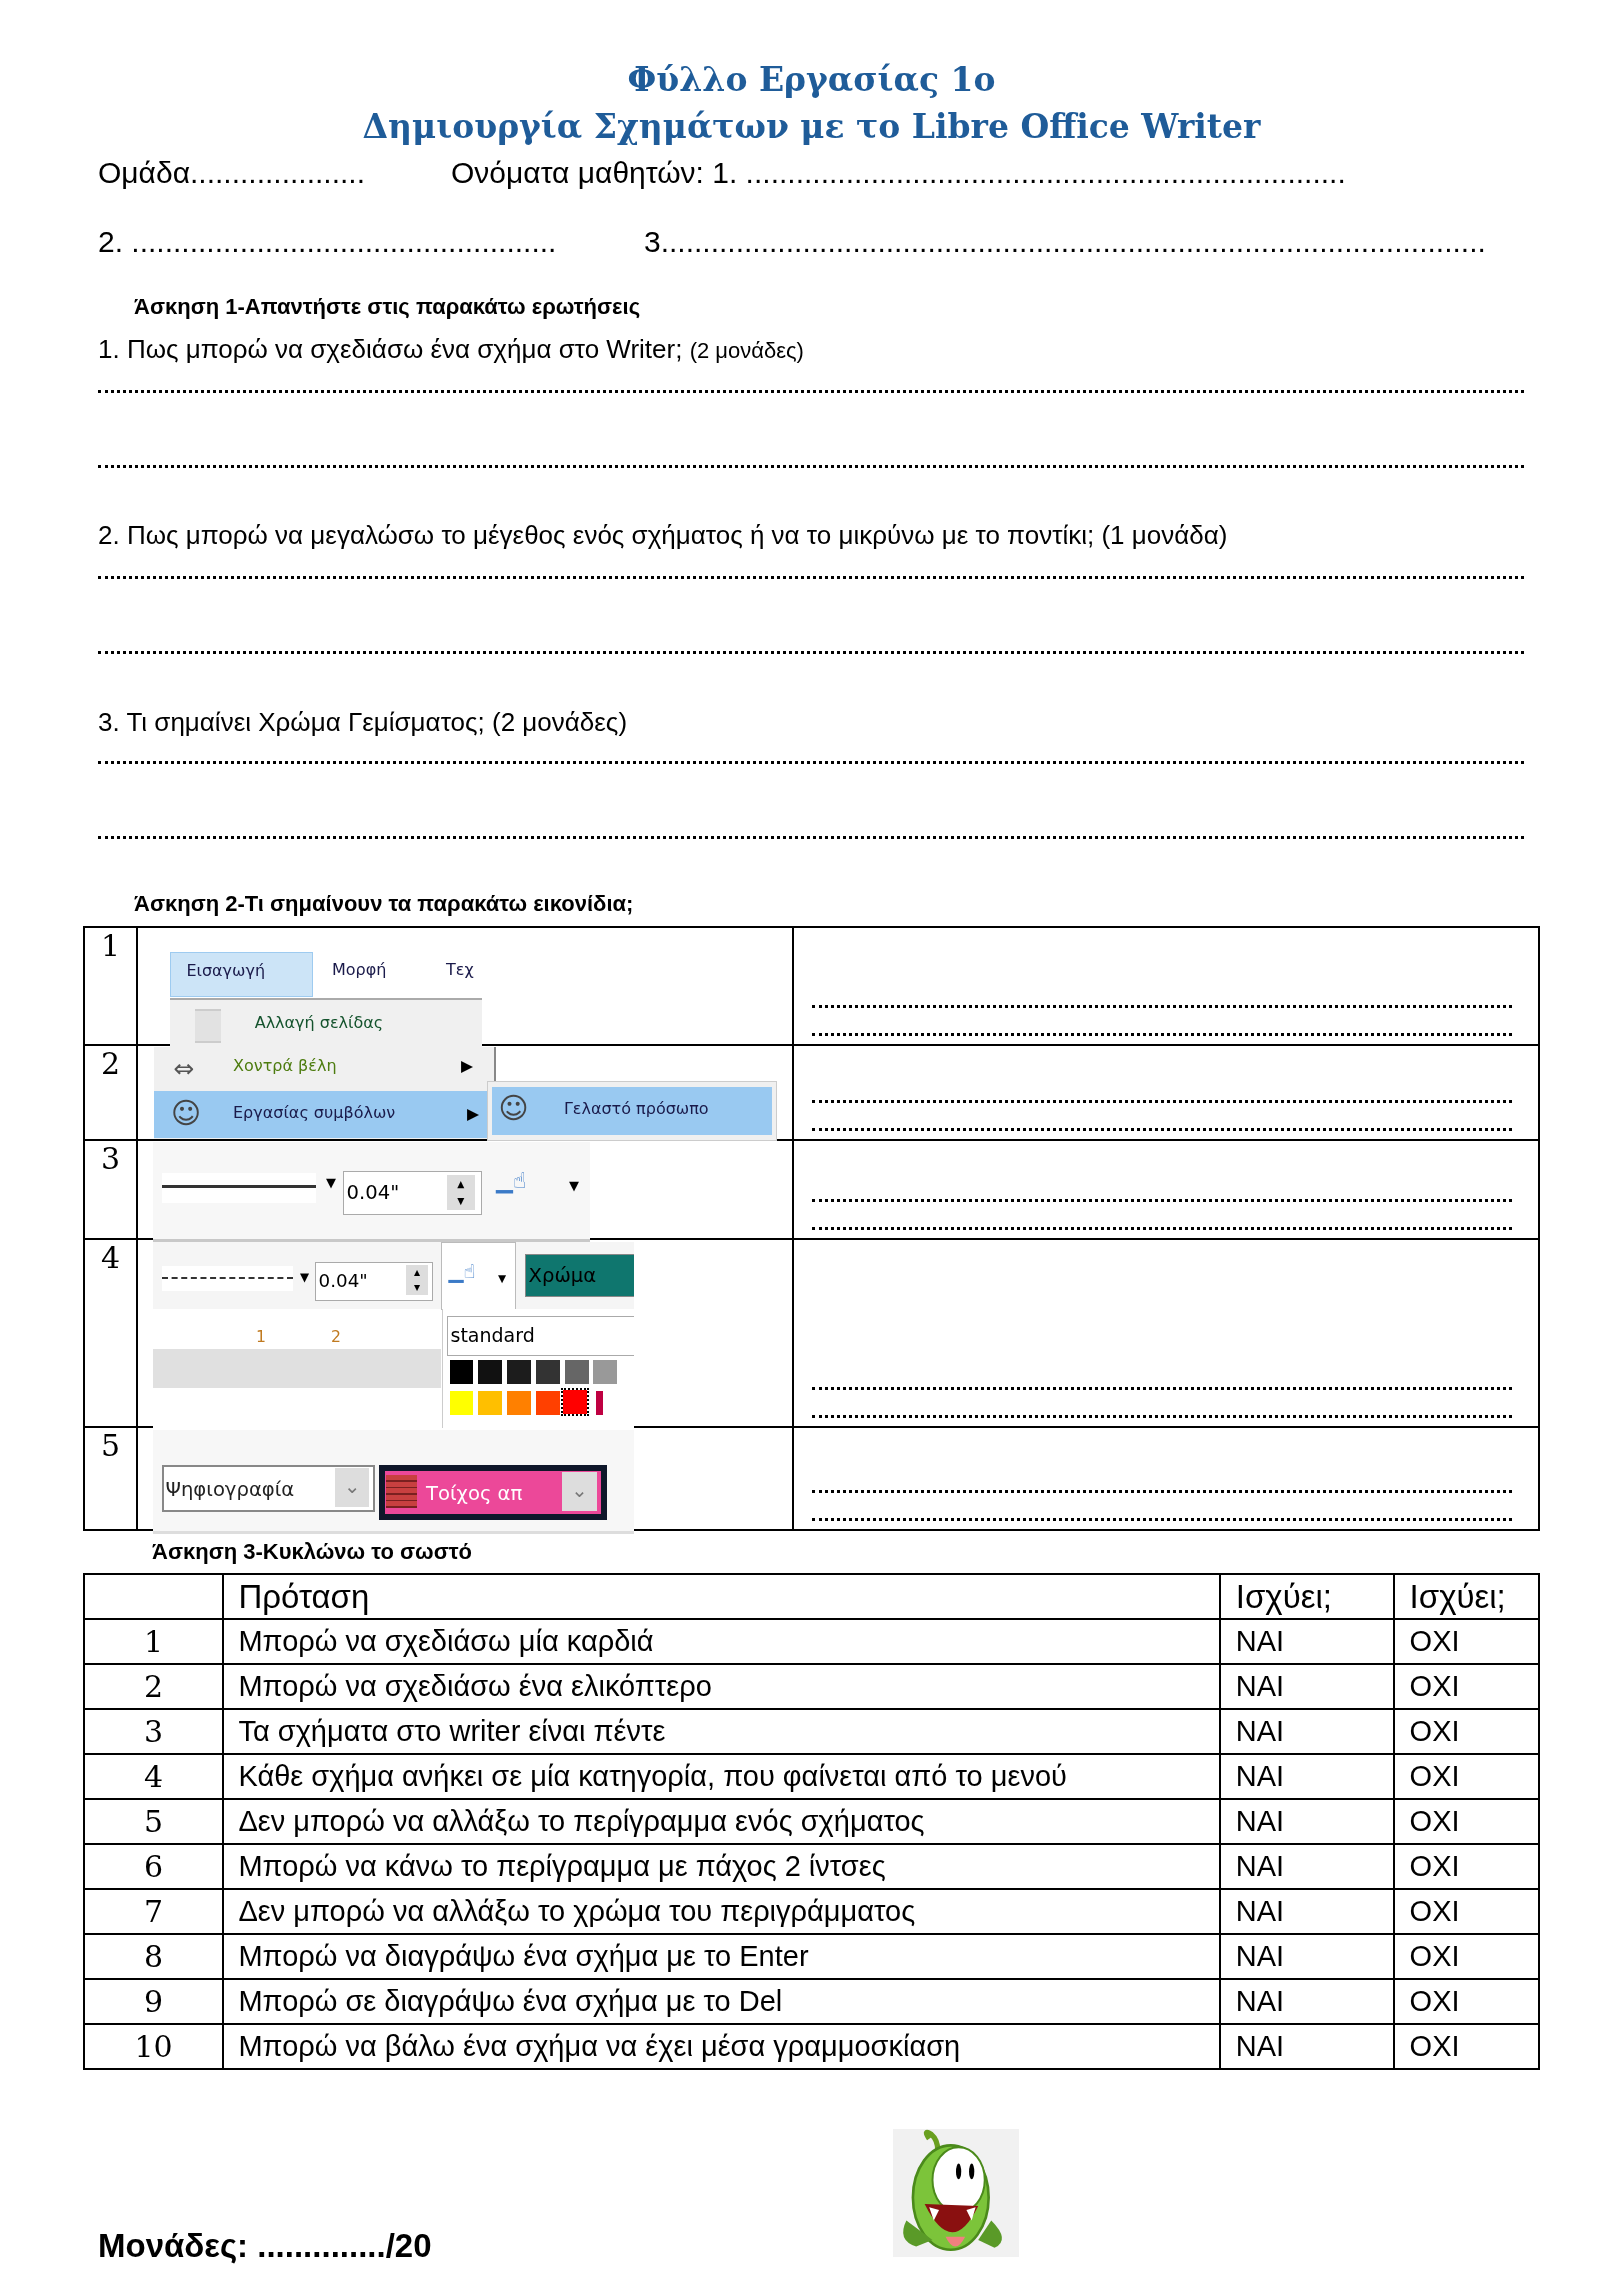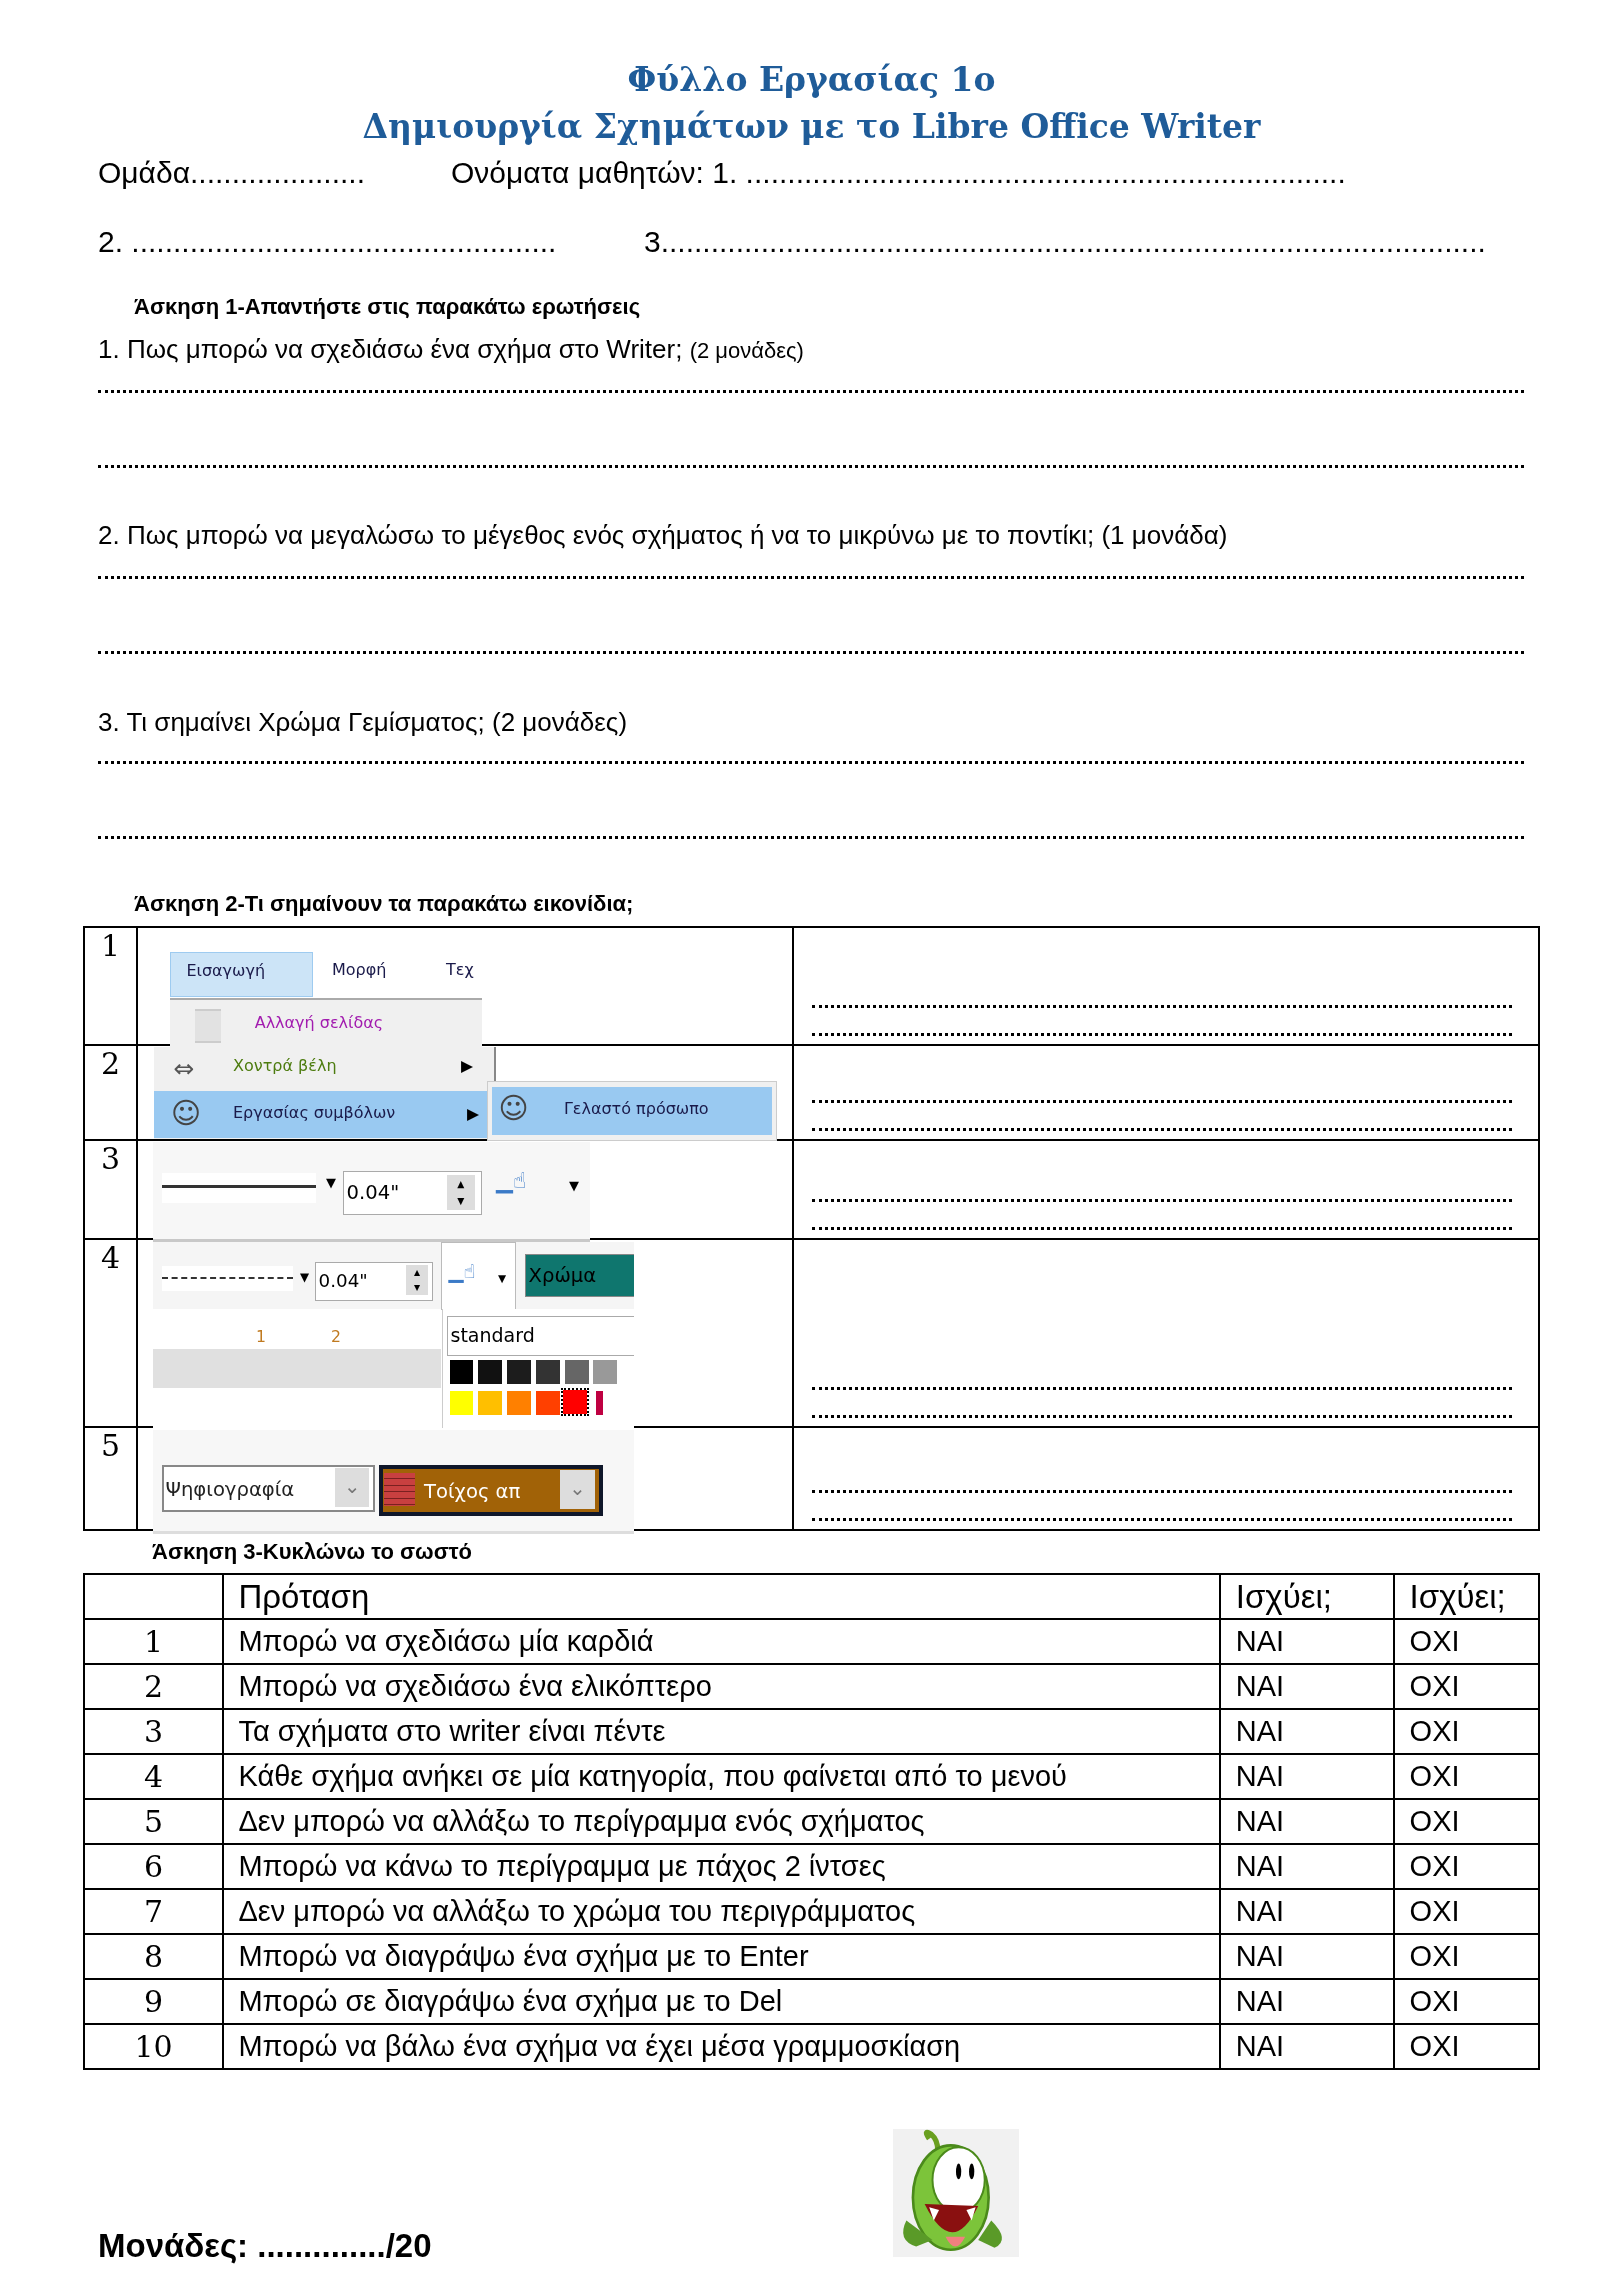--- a/index.html
+++ b/index.html
@@ -103,21 +103,21 @@
 
 <div class="shot" style="left:152px; top:947px; width:330px; height:190px; background:transparent;">
   <div class="abs" style="left:0; top:0; width:330px; height:46px; background:#fff;"></div>
   <div class="abs" style="left:17.7px; top:5.2px; width:141px; height:43px; background:#cce4f7; border:1.3px solid #9ecbf0;">
     <span class="menuitem" style="left:15.7px; top:7.9px; color:#1a1a4a;">Εισαγωγή</span>
   </div>
   <span class="menuitem" style="left:180px; top:13px; color:#1a1a4a;">Μορφή</span>
   <span class="menuitem" style="left:294px; top:13px; color:#1a1a4a;">Τεχ</span>
   <div class="abs" style="left:17.7px; top:51px; width:313px; height:47px; background:#f0f0f0; border-top:2px solid #aaa;">
     <span class="abs" style="left:25px; top:9.2px; width:26px; height:30px; border:2.6px solid #ccc; border-left:none; border-right:none; background:#e2e2e2;"></span>
-    <span class="menuitem" style="left:85px; top:13px; color:#a21caf;">Αλλαγή σελίδας</span>
+    <span class="menuitem" style="left:85px; top:13px; color:#14532d;">Αλλαγή σελίδας</span>
   </div>
 </div>
 <div class="shot" style="left:154px; top:1047px; width:340px; height:92px; background:#f0f0f0; border-right:2.6px solid #888;">
   <div class="abs" style="left:0; top:0; width:340px; height:44px;">
     <span class="menuitem" style="left:19.6px; top:6.5px; font-size:25px; color:#555;">⇔</span>
     <span class="menuitem" style="left:79px; top:9.2px; color:#4d7c0f;">Χοντρά βέλη</span>
     <span class="menuitem" style="left:307px; top:9.2px; font-size:15.7px;">▶</span>
   </div>
   <div class="abs" style="left:0; top:44px; width:340px; height:47px; background:#99c9f1;">
     <span class="menuitem" style="left:17px; top:5.2px; font-size:29px; color:#444;">☺</span>
@@ -184,21 +184,21 @@
     <div class="swatch" style="left:120px; top:81px; background:#ff0000; outline:2.6px dotted #000;"></div>
     <div class="swatch" style="left:153px; top:82px; background:#bf0041; width:6.5px;"></div>
   </div>
 </div>
 
 <div class="shot" style="left:153px; top:1430px; width:481px; height:101px; background:#f7f7f7; border-bottom:3.9px solid #ddd;">
   <div class="abs" style="left:9.2px; top:35px; width:209px; height:43px; background:#fff; border:2px solid #888;">
     <span class="menuitem" style="left:1.3px; top:10.5px; font-size:19.6px; color:#222;">Ψηφιογραφία</span>
     <span class="abs" style="left:171px; top:1.3px; width:34px; height:39px; background:#ddd; text-align:center; font-size:19.6px; line-height:37px; color:#777;">⌄</span>
   </div>
-  <div class="abs" style="left:226px; top:35px; width:216px; height:43px; background:#a16207; border:4px solid #0f172a;">
+  <div class="abs" style="left:226px; top:35px; width:216px; height:43px; background:#ec4899; border:6px solid #0f172a;">
     <span class="abs" style="left:1.3px; top:3.9px; width:31px; height:33px; background:repeating-linear-gradient(180deg,#c84040 0 5.2px,#7a2020 5.2px 6.5px);"></span>
     <span class="menuitem" style="left:41px; top:10.5px; font-size:19.6px; color:#fff;">Τοίχος απ</span>
     <span class="abs" style="left:177px; top:1.3px; width:35px; height:39px; background:#ddd; text-align:center; font-size:19.6px; line-height:37px; color:#777;">⌄</span>
   </div>
 </div>
 
 <div class="abs heading" style="top:1539px; left:152px;">Άσκηση 3-Κυκλώνω το σωστό</div>
 
 <table class="t3" style="left:83px; top:1573px; width:1457px;">
   <tbody>

